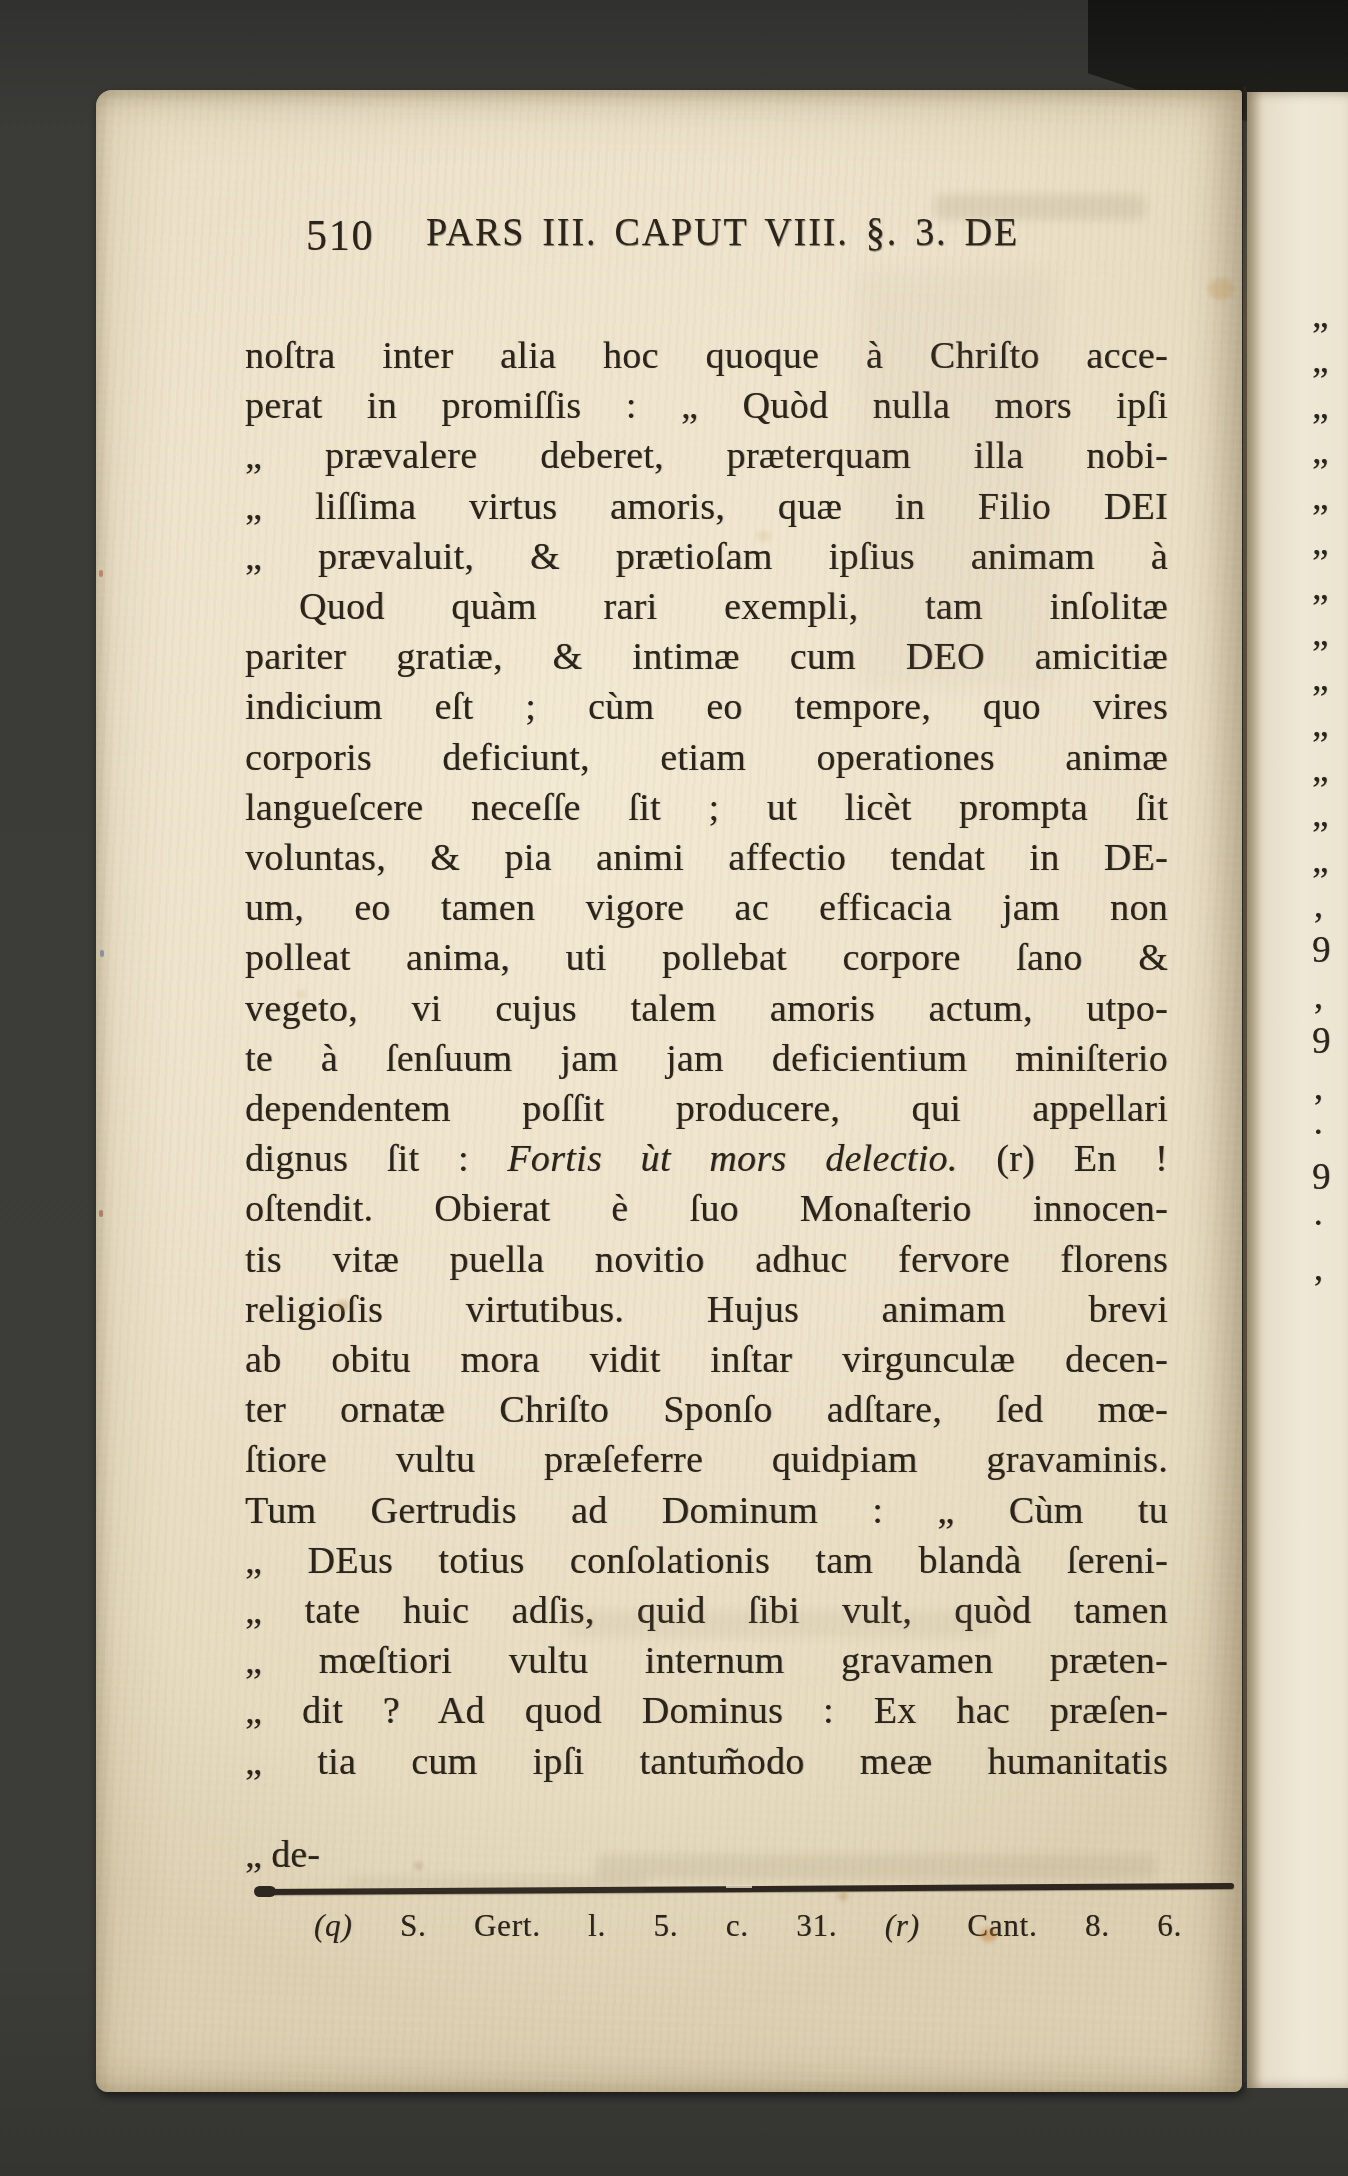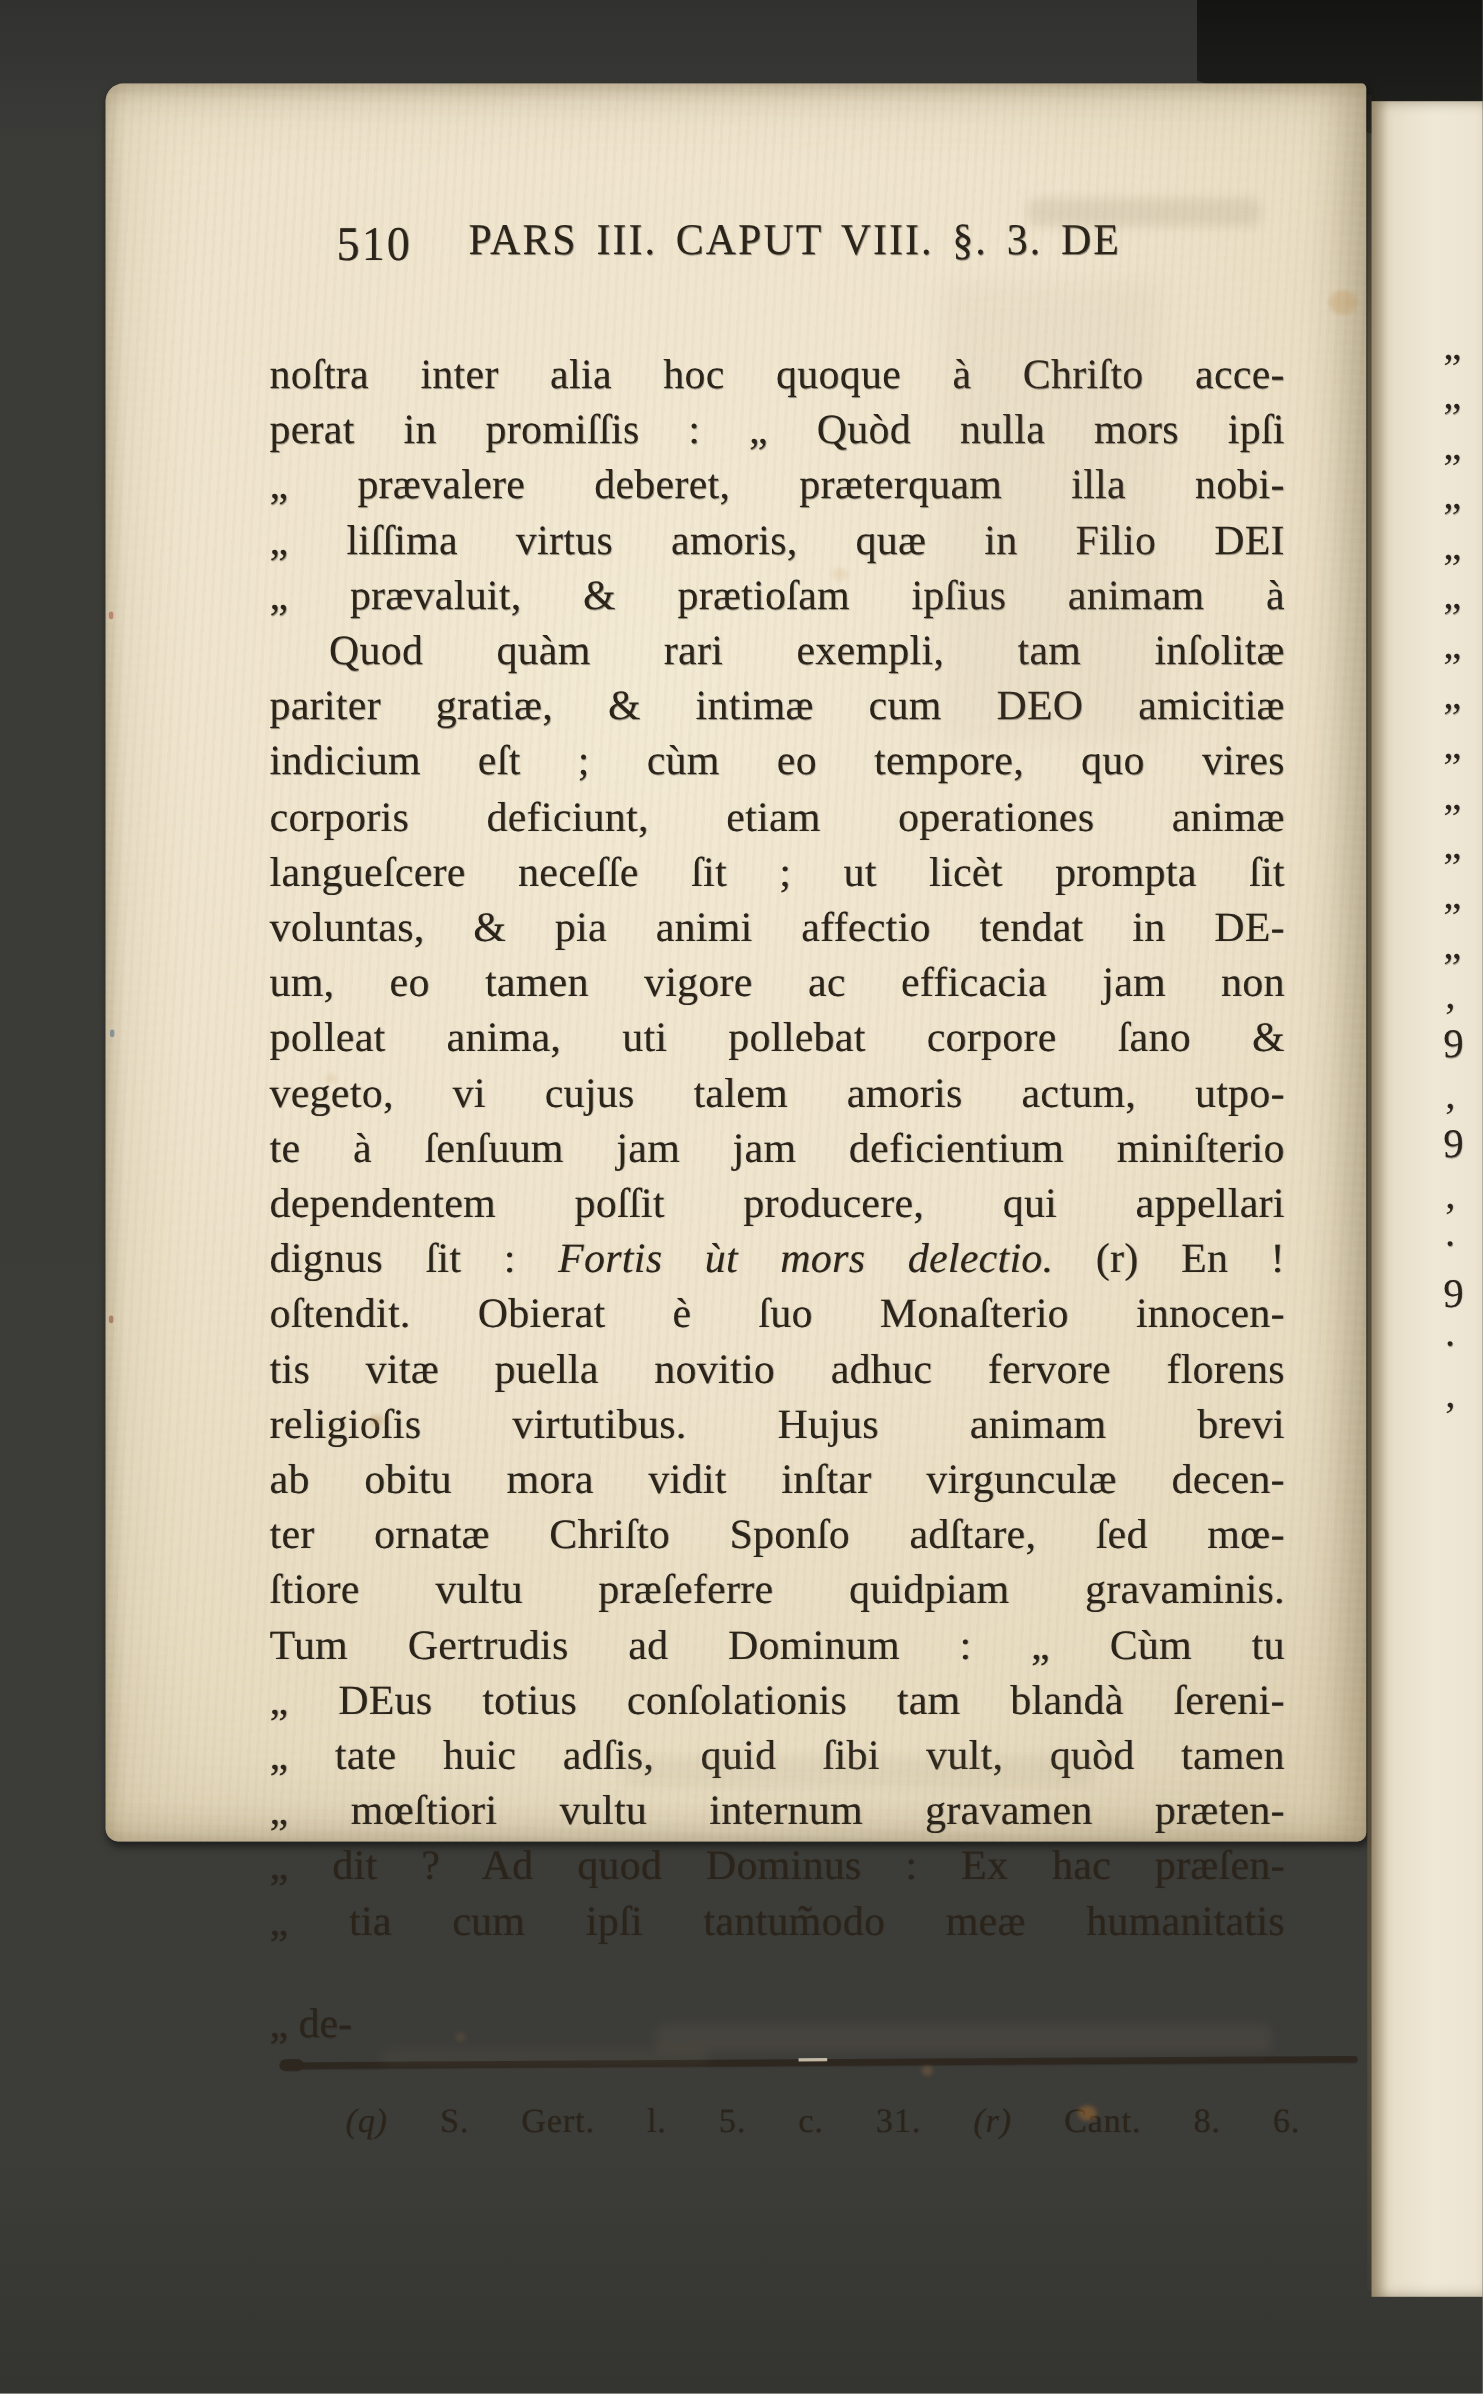--- a/index.html
+++ b/index.html
@@ -11,21 +11,21 @@
     font-family:"Liberation Serif","DejaVu Serif",serif;
   }
   
   .top-dark{
     position:absolute;right:0;top:0;width:260px;height:122px;
     background:linear-gradient(180deg,#141412,#21211e);
     clip-path:polygon(0 0,100% 0,100% 82%,62% 100%,28% 80%,0 60%);
   }
   
   .page{
-    position:absolute;left:96px;top:76px;width:1146px;height:1598px;
+    position:absolute;left:96px;top:90px;width:1146px;height:2002px;
     border-radius:16px 4px 8px 12px;
     background:
       radial-gradient(ellipse 980px 1250px at 42% 34%, #f3ead4 0%, #eee3cb 50%, #e7dbc0 82%, #ddd0b2 100%);
     box-shadow:
       2px 4px 8px rgba(0,0,0,.55),
       inset 0 0 70px rgba(125,103,62,.22),
       inset -18px 0 34px rgba(92,76,46,.30),
       inset 5px 3px 14px rgba(105,88,55,.22);
     color:#2b241b;
   }
@@ -60,21 +60,21 @@
   .catchword{position:absolute;left:149px;top:1742px;width:952px;
     font-size:38px;text-shadow:.6px .4px .8px rgba(43,36,27,.5);}
   
   .rule{position:absolute;left:162px;top:1796px;width:976px;height:6px;background:#2d2720;
     border-radius:3px;transform:rotate(-.35deg);box-shadow:.5px .8px 1px rgba(43,36,27,.4);}
   .rule::before{content:"";position:absolute;left:-4px;top:-3px;width:22px;height:11px;
     background:#2d2720;border-radius:6px;}
   .rule::after{content:"";position:absolute;left:48%;top:-1px;width:26px;height:3px;background:#e9dfc6;opacity:.8;}
   .footnote{position:absolute;left:218px;top:1818px;width:868px;font-size:31px;
     word-spacing:13px;letter-spacing:.8px;text-align:justify;text-align-last:justify;
-    text-shadow:.5px .3px .7px rgba(43,36,27,.5);margin-top:16px;}
+    text-shadow:.5px .3px .7px rgba(43,36,27,.5);}
   
   .facing-marks{position:absolute;left:1312px;top:292px;width:40px;font-size:37px;color:#2a241c;}
   .facing-marks .mark{height:45.4px;line-height:45.4px;text-shadow:.6px .4px .8px rgba(43,36,27,.5);}
   
   .ghost{position:absolute;background:#8a7c5f;filter:blur(5px);border-radius:8px;pointer-events:none;}
   .spot{position:absolute;border-radius:50%;filter:blur(2px);pointer-events:none;}
   .fleck{position:absolute;width:4px;height:7px;border-radius:2px;opacity:.55;}
   i{font-style:italic;}
 </style>
 </head>

